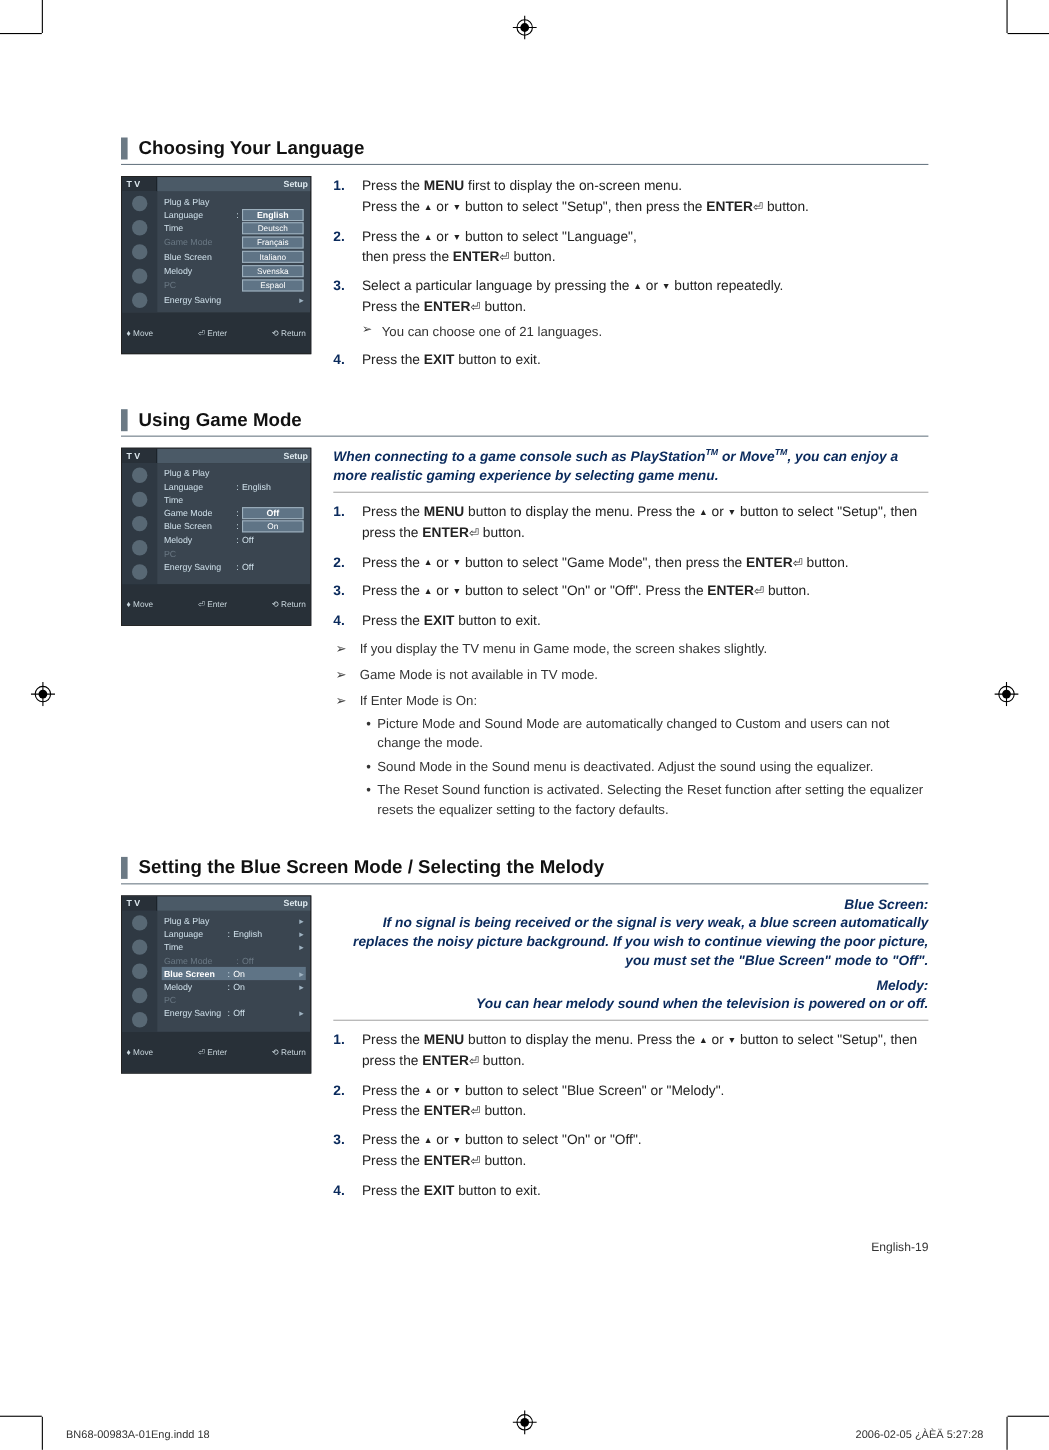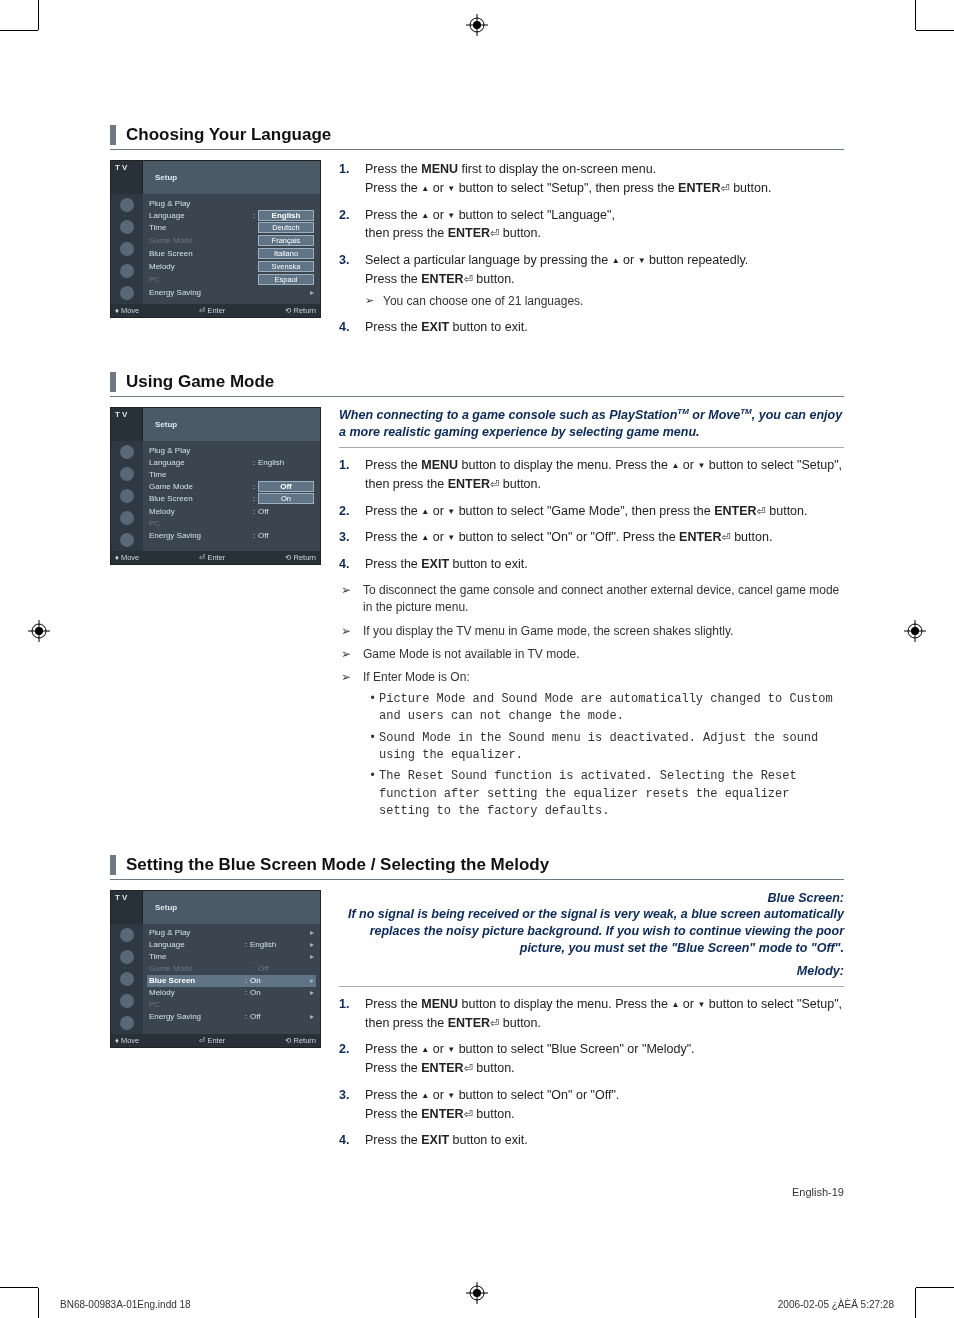--- a/index.html
+++ b/index.html
@@ -116,47 +116,47 @@
     margin-top: 3px;
   }
   .note-inline::before {
     content: "➢";
     position: absolute;
     left: 0;
     top: 0;
     font-size: 11px;
   }
 
-  .bullet-sub { list-style: none; padding-left: 6px; margin-top: 4px; font-family: Liberation Mono, monospace; }
+  .bullet-sub { list-style: none; padding-left: 6px; margin-top: 4px; }
   .bullet-sub li { position: relative; padding-left: 10px; margin-bottom: 4px; font-size: 12px; }
   .bullet-sub li::before { content: "•"; position: absolute; left: 0; }
 
   b { font-weight: bold; }
   .tri-up::before { content: "▲"; font-size: 8px; vertical-align: 1px; }
   .tri-down::before { content: "▼"; font-size: 8px; vertical-align: 1px; }
   .enter-icon { font-size: 11px; }
 
   
   .osd {
-    width: 211px;
+    width: 173px;
     background: #3a4550;
     border: 1px solid #222;
     font-size: 8px;
     color: #cfe0ea;
     font-family: Arial, sans-serif;
   }
   .osd-top {
     display: flex;
     background: #283038;
     color: #dde8ee;
     font-weight: bold;
     font-size: 8px;
   }
   .osd-top .tv { width: 32px; padding: 2px 4px; border-right: 1px solid #1a2127; }
-  .osd-top .title { flex: 1; text-align: left; padding: 12px; background: #4b5a67; }
+  .osd-top .title { flex: 1; text-align: right; padding: 2px; background: #4b5a67; }
   .osd-body { display: flex; }
   .osd-icons {
     width: 32px;
     background: #2f3943;
     display: flex;
     flex-direction: column;
     align-items: center;
     padding: 4px 0;
     gap: 8px;
   }
@@ -168,21 +168,21 @@
   .osd-row .val { width: 56px; text-align: center; position: relative; }
   .osd-row .arrow { width: 8px; text-align: right; color: #9fb3c2; }
   .osd-row.dim { color: #6a7884; }
   .osd-row.sel .val.box { background: #5f7486; border: 1px solid #9db0bd; color: #fff; font-weight: bold; padding: 0 6px; }
   .osd-langlist .val { background: #5f7486; border: 1px solid #9db0bd; color: #fff; margin: 1px 0; padding: 0; font-size: 7.5px; }
   .osd-foot {
     display: flex;
     background: #283038;
     color: #c9d6dd;
     font-size: 7.5px;
-    padding: 2px 4px;
+    padding: 14px 4px;
     gap: 8px;
     justify-content: space-between;
   }
   .osd-foot span { white-space: nowrap; }
 
   .page-num { text-align: right; font-size: 11px; color: #333; margin-top: 20px; }
 
   .footer-info {
     position: absolute;
     bottom: 8px;
@@ -399,21 +399,20 @@
               <span>Press the </span><span class="tri-up"></span><span> or </span><span class="tri-down"></span><span> button to select "Game Mode", then press the </span><b>ENTER</b><span class="enter-icon">⏎</span><span> button.</span>
             </li>
             <li>
               <span>Press the </span><span class="tri-up"></span><span> or </span><span class="tri-down"></span><span> button to select "On" or "Off". Press the </span><b>ENTER</b><span class="enter-icon">⏎</span><span> button.</span>
             </li>
             <li>
               <span>Press the </span><b>EXIT</b><span> button to exit.</span>
             </li>
           </ol>
           <ul class="note-list">
-            <li>To disconnect the game console and connect another external device, cancel game mode in the picture menu.</li>
             <li>If you display the TV menu in Game mode, the screen shakes slightly.</li>
             <li>Game Mode is not available in TV mode.</li>
             <li>
               <span>If Enter Mode is On:</span>
               <ul class="bullet-sub">
                 <li>Picture Mode and Sound Mode are automatically changed to Custom and users can not change the mode.</li>
                 <li>Sound Mode in the Sound menu is deactivated. Adjust the sound using the equalizer.</li>
                 <li>The Reset Sound function is activated. Selecting the Reset function after setting the equalizer resets the equalizer setting to the factory defaults.</li>
               </ul>
             </li>
@@ -488,20 +487,21 @@
               <span>⏎ <span>Enter</span></span>
               <span>⟲ <span>Return</span></span>
             </div>
           </div>
         </div>
         <div class="right-col">
           <div class="intro-group">
             <p class="intro-sub">Blue Screen:</p>
             <p class="intro-sub">If no signal is being received or the signal is very weak, a blue screen automatically replaces the noisy picture background. If you wish to continue viewing the poor picture, you must set the "Blue Screen" mode to "Off".</p>
             <p class="intro-sub" style="margin-top:6px">Melody:</p>
+            <p class="intro-sub">You can hear melody sound when the television is powered on or off.</p>
           </div>
           <ol class="steps">
             <li>
               <span>Press the </span><b>MENU</b><span> button to display the menu. Press the </span><span class="tri-up"></span><span> or </span><span class="tri-down"></span><span> button to select "Setup", then press the </span><b>ENTER</b><span class="enter-icon">⏎</span><span> button.</span>
             </li>
             <li>
               <span>Press the </span><span class="tri-up"></span><span> or </span><span class="tri-down"></span><span> button to select "Blue Screen" or "Melody".</span><br>
               <span>Press the </span><b>ENTER</b><span class="enter-icon">⏎</span><span> button.</span>
             </li>
             <li>

